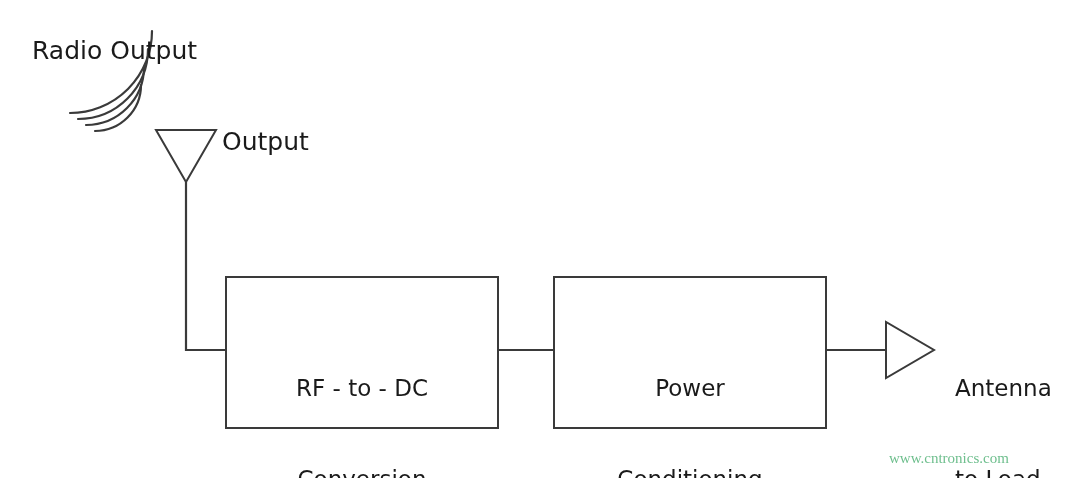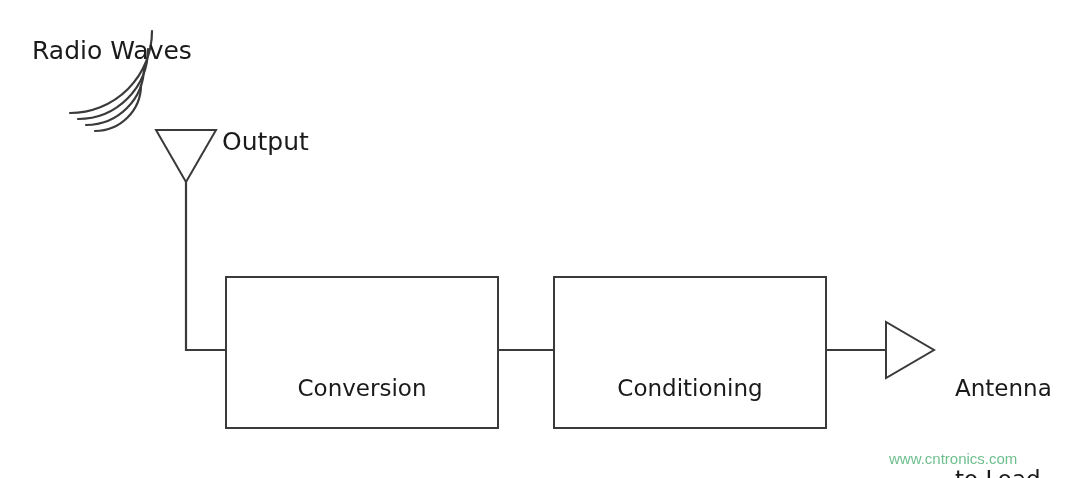--- a/index.html
+++ b/index.html
@@ -57,21 +57,21 @@
     width: 120px;
     text-align: left;
     font-size: 23px;
   }
   #watermark {
     position: absolute;
     left: 889px;
     top: 450px;
     font-size: 15px;
     color: #6fbf8e;
-    font-family: Liberation Sans, sans-serif;
+    font-family: Liberation Serif, serif;
     white-space: pre;
   }
 </style>
 </head>
 <body>
 
 <div id="stage">
 
   <svg id="diagram-svg" width="1080" height="478" viewBox="0 0 1080 478">
 
@@ -94,29 +94,31 @@
 
     <line x1="498" y1="350" x2="554" y2="350" stroke="#3a3a3a" stroke-width="2.2"></line>
 
     <rect x="554" y="277" width="272" height="151" fill="#ffffff" stroke="#3a3a3a" stroke-width="2"></rect>
 
     <line x1="826" y1="350" x2="886" y2="350" stroke="#3a3a3a" stroke-width="2.2"></line>
 
     <polygon points="886,322 886,378 934,350" fill="#ffffff" stroke="#3a3a3a" stroke-width="2"></polygon>
   </svg>
 
-  <div class="lbl" id="label-radio-waves">Radio Waves</div>
+  <div class="lbl" id="label-radio-waves">Radio Output</div>
 
   <div class="lbl" id="label-antenna">Output</div>
 
   <div class="lbl" id="label-rf-to-dc">
+    <div>RF - to - DC</div>
     <div>Conversion</div>
   </div>
 
   <div class="lbl" id="label-power-conditioning">
+    <div>Power</div>
     <div>Conditioning</div>
   </div>
 
   <div class="lbl" id="label-output-to-load">
     <div>Antenna</div>
     <div>to Load</div>
   </div>
 
   <div id="watermark">www.cntronics.com</div>
 

